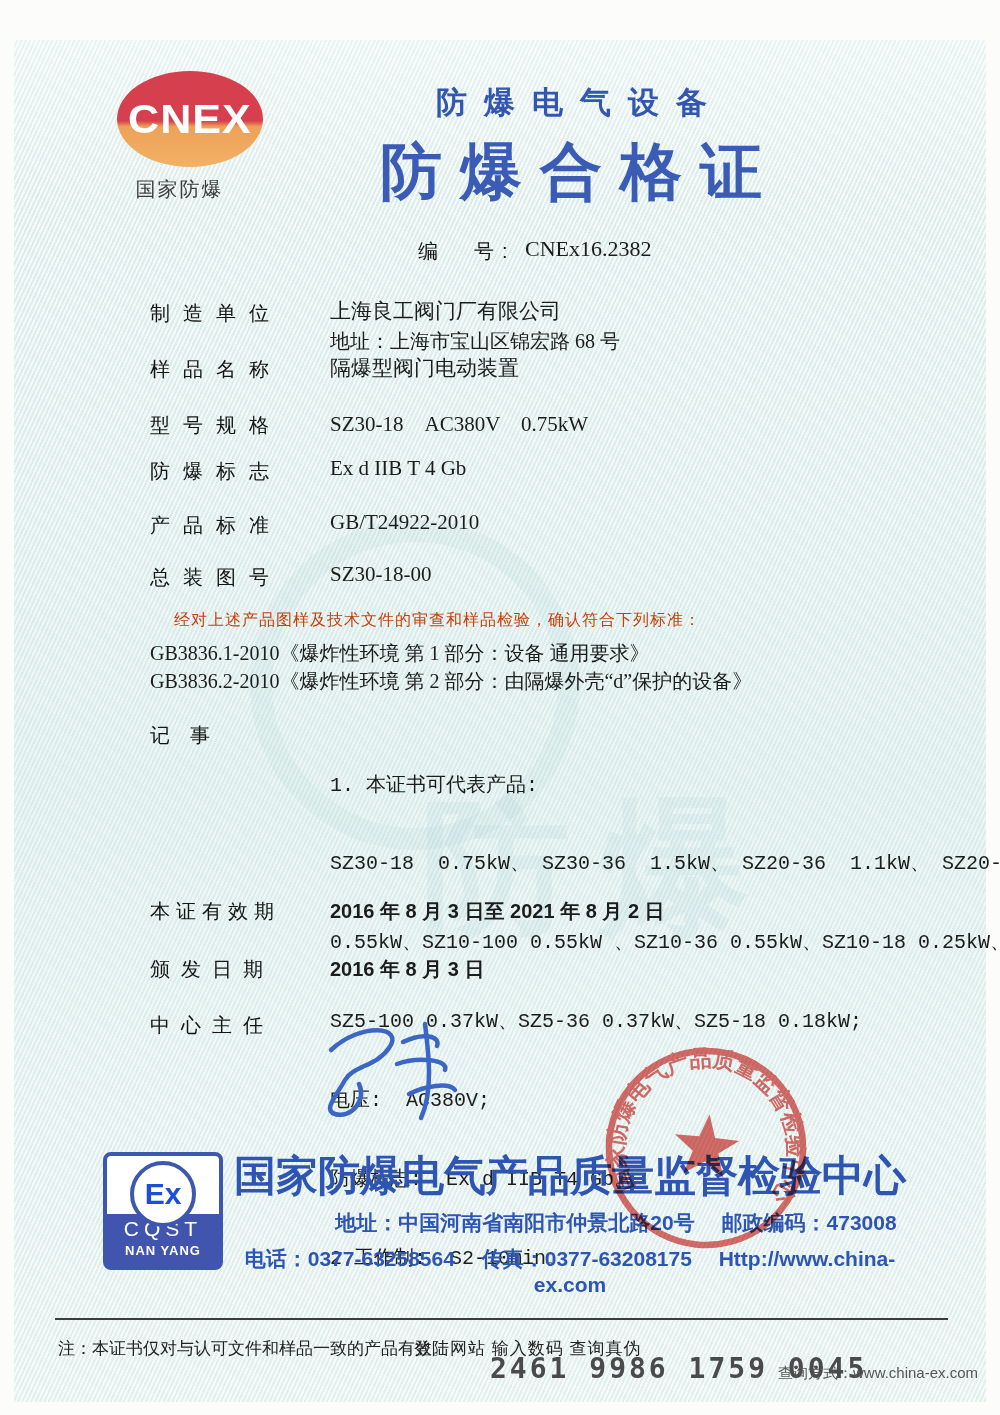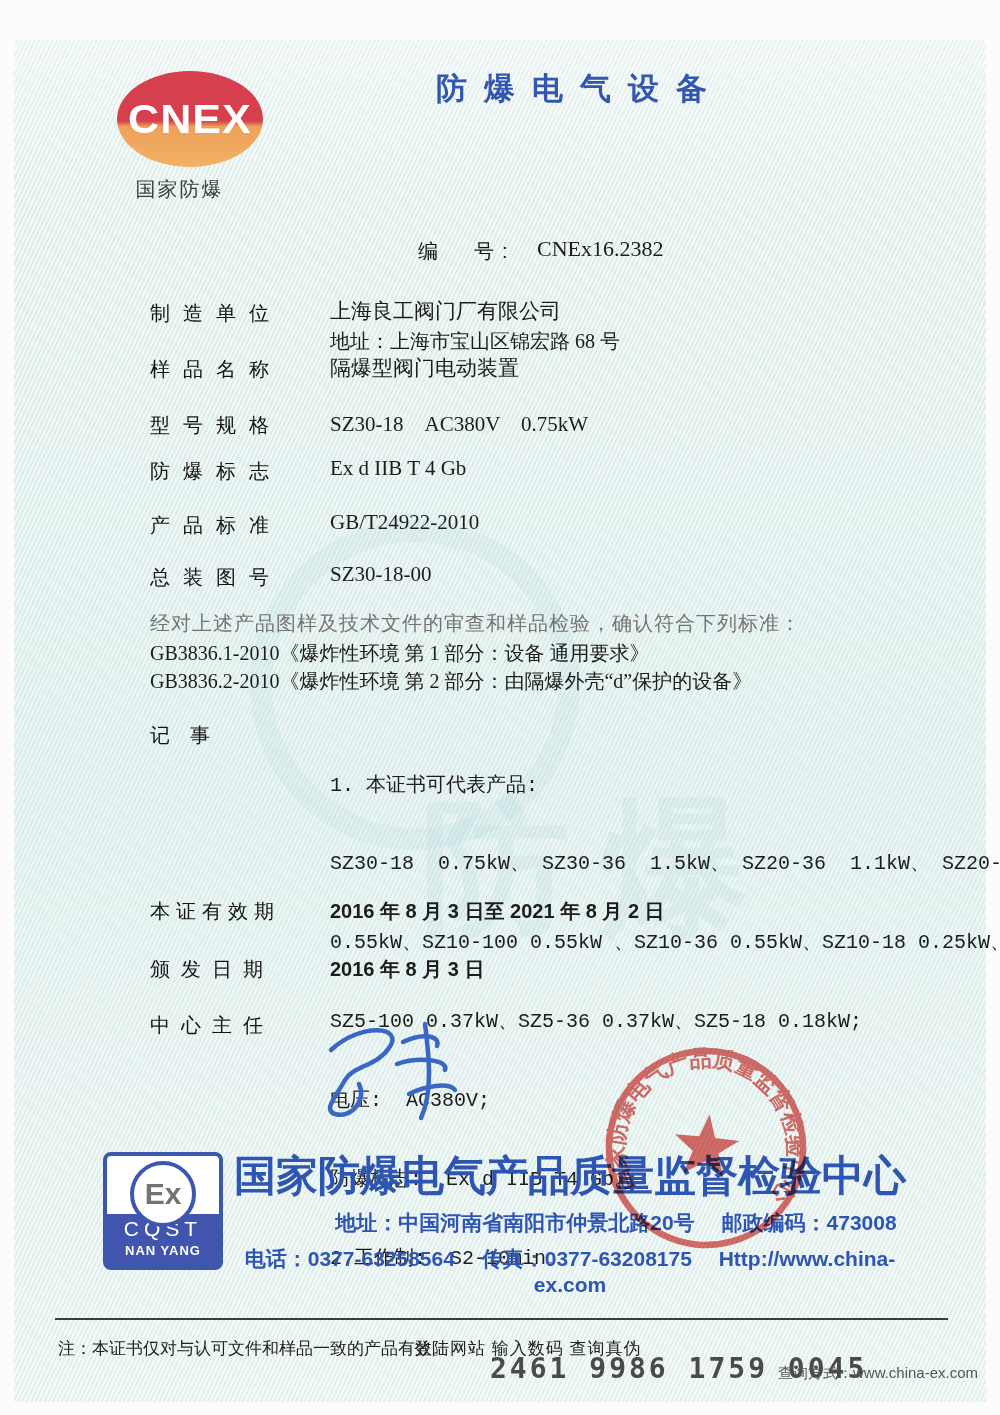--- a/index.html
+++ b/index.html
@@ -14,54 +14,54 @@
   }
   .wm-circle { position:absolute; left:250px; top:520px; width:330px; height:330px; border:22px solid rgba(150,195,205,0.10); border-radius:50%; }
   .wm-text { position:absolute; left:420px; top:770px; font-size:150px; font-weight:bold; color:rgba(140,190,205,0.10); letter-spacing:30px; }
 
   
   .cnex-ellipse { position:absolute; left:117px; top:71px; width:146px; height:96px; border-radius:50%;
     background:linear-gradient(180deg,#d63f4e 0%, #d63f4e 52%, #eda159 58%, #f3b166 100%);
     display:flex; align-items:center; justify-content:center; }
   .cnex-word { color:#ffffff; font-size:41px; font-weight:bold; letter-spacing:1px; transform:scaleX(1.05); }
   .cnex-caption { position:absolute; left:112px; top:176px; width:135px; text-align:center; font-size:20px; color:#3c3c3c; letter-spacing:2px; }
-  .head-subtitle { position:absolute; left:340px; top:68px; width:480px; text-align:center;
+  .head-subtitle { position:absolute; left:340px; top:82px; width:480px; text-align:center;
     font-size:31px; font-weight:bold; color:#3357ae; letter-spacing:17px; }
   .head-title { position:absolute; left:320px; top:130px; width:520px; text-align:center;
     font-size:62px; font-weight:bold; color:#3a5cb5; letter-spacing:18px; }
   .certno-label { position:absolute; left:418px; top:238px; font-size:20px; color:#111; letter-spacing:8px; white-space:pre; }
-  .certno-value { position:absolute; left:525px; top:236px; font-size:22px; color:#1c1c1c; font-family:"Liberation Serif",serif;padding-left:12px; }
+  .certno-value { position:absolute; left:525px; top:236px; font-size:22px; color:#1c1c1c; font-family:"Liberation Serif",serif; }
 
   
   .lbl { position:absolute; left:150px; font-size:20px; color:#141414; letter-spacing:13px; white-space:pre; }
   .lbl.tight { letter-spacing:6px; }
   .val { position:absolute; left:330px; font-size:21px; color:#1c1c1c; font-family:"Liberation Serif",serif; white-space:pre; }
   .val.sans { font-family:"Liberation Sans",sans-serif; font-weight:600; font-size:20px; }
 
-  .std-intro { position:absolute; left:150px; top:610px; font-size:20px; color:#737373; letter-spacing:1px; }
+  .std-intro { position:absolute; left:150px; top:610px; font-size:16px; color:#c2410c; letter-spacing:1px;padding-left:24px; }
   .std-item { position:absolute; left:150px; font-size:20px; color:#1c1c1c; font-family:"Liberation Serif",serif; }
 
   .remarks { position:absolute; left:330px; top:720px; width:600px; font-size:20px; color:#1c1c1c;
     font-family:Liberation Mono, monospace; line-height:26.3px; white-space:pre; }
 
   
   .sig-svg { position:absolute; left:303px; top:1014px; }
 
   
   .stamp-svg { position:absolute; left:596px; top:1038px; transform:rotate(6deg); mix-blend-mode:multiply; opacity:0.88; z-index:30; }
 
   
   .cqst-box { position:absolute; left:103px; top:1152px; width:120px; height:118px; background:#ffffff;
     border:4px solid #3b57b0; border-radius:8px; z-index:10; }
   .cqst-band { position:absolute; left:0; bottom:0; width:100%; height:52px; background:#4255ae; }
   .cqst-line1 { position:absolute; width:100%; text-align:center; top:3px; color:#fff; font-size:21px; letter-spacing:5px; }
   .cqst-line2 { position:absolute; width:100%; text-align:center; top:29px; color:#fff; font-size:13px; letter-spacing:1px; font-weight:bold; }
   .cqst-circle { position:absolute; left:50%; top:5px; transform:translateX(-50%); width:66px; height:66px;
     background:#fff; border:4px solid #3b57b0; border-radius:50%; display:flex; align-items:center; justify-content:center; z-index:2; }
-  .cqst-ex { color:#737373; font-size:30px; font-weight:bold; }
+  .cqst-ex { color:#1d4ed8; font-size:30px; font-weight:bold; }
   .org-name { position:absolute; left:225px; top:1148px; width:690px; text-align:center;
     font-size:42px; font-weight:bold; color:#2e55b2; z-index:10; }
   .org-address { position:absolute; left:240px; top:1209px; width:752px; text-align:center;
     font-size:21px; font-weight:bold; color:#2e55b2; z-index:10; }
   .org-contact { position:absolute; left:225px; top:1245px; width:690px; text-align:center;
     font-size:21px; font-weight:bold; color:#2e55b2; z-index:10; }
 
   
   .rule { position:absolute; left:55px; top:1318px; width:893px; height:2px; background:#3c3c3c; }
   .note { position:absolute; left:58px; top:1337px; font-size:17px; color:#222; }
@@ -76,20 +76,21 @@
 <div class="page">
   <div class="cert-bg"></div>
   <div class="wm-circle"></div>
   <div class="wm-text">防爆</div>
 
   <div class="cnex-ellipse">
     <span class="cnex-word">CNEX</span>
   </div>
   <div class="cnex-caption">国家防爆</div>
   <div class="head-subtitle">防爆电气设备</div>
+  <div class="head-title">防爆合格证</div>
   <div class="certno-label">编　号:</div>
   <div class="certno-value">CNEx16.2382</div>
 
   <div class="lbl" style="top:300px">制造单位</div>
   <div class="val" style="top:297px">上海良工阀门厂有限公司</div>
   <div class="val" style="top:328px; font-size:20px">地址：上海市宝山区锦宏路 68 号</div>
 
   <div class="lbl" style="top:356px">样品名称</div>
   <div class="val" style="top:354px">隔爆型阀门电动装置</div>
 

